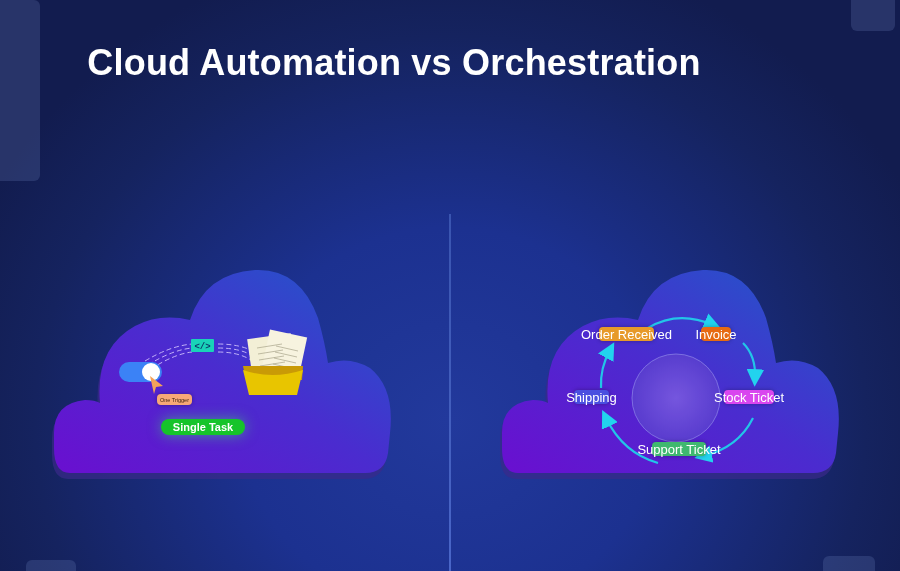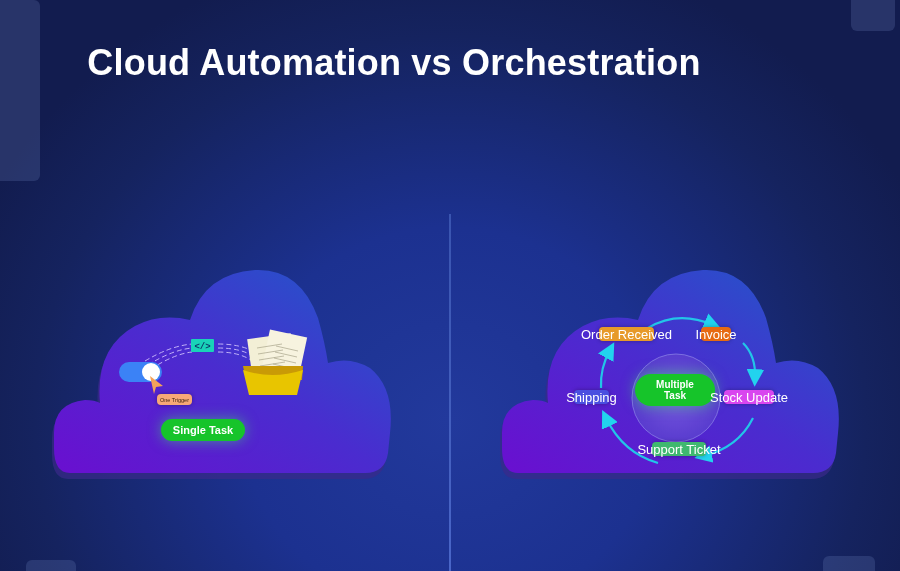--- a/index.html
+++ b/index.html
@@ -67,21 +67,21 @@
         <line x1="226" y1="78" x2="248" y2="83"></line>
           <line x1="225" y1="84" x2="247" y2="89"></line>
           <line x1="224" y1="90" x2="246" y2="95"></line>
           <line x1="223" y1="96" x2="245" y2="101"></line>
       </g>
       <path d="M193 98 L253 98 L252 112 L196 112 Z" fill="#c99a06"></path>
       <path d="M193 102 Q222 112 253 102 L247 127 L199 127 Z" fill="#e8c500"></path>
     </g>
   </svg>
   <div class="pill" style="left:157px;top:394px;width:35px;height:11px;background:#f8a877;color:#3b1d0a;font-size:5.5px;font-weight:400;">One Trigger</div>
-  <div class="task" style="left:161px;top:419px;width:84px;height:22px;font-size:11px;">Single Task</div>
+  <div class="task" style="left:161px;top:419px;width:84px;height:16px;font-size:11px;">Single Task</div>
 
   <svg class="cloud" style="left:498px;top:268px;" width="345" height="215" viewBox="0 0 345 215">
     <defs>
       <linearGradient id="cg2" x1="0" y1="1" x2="1" y2="0">
         <stop offset="0" stop-color="#6a0fd0"></stop>
           <stop offset="0.5" stop-color="#4a2ccf"></stop>
           <stop offset="1" stop-color="#1e5bc8"></stop>
       </linearGradient>
       <radialGradient id="glow">
           <stop offset="0" stop-color="#7a5be0"></stop>
@@ -95,20 +95,19 @@
     <path d="M20 205 Q4 205 4 180 L4 165 Q4 135 35 132 Q45 132 50 135 Q45 80 85 58 Q110 45 140 52 Q155 5 205 2 Q250 0 268 50 Q275 75 278 95 Q300 88 320 100 Q345 120 340 165 L338 185 Q335 205 315 205 Z" fill="url(#cg2)"></path>
     <circle cx="178" cy="130" r="44" fill="url(#glow)" stroke="#8f86e8" stroke-width="0.8" opacity="0.9"></circle>
     <g fill="none" stroke="#22c5e8" stroke-width="2.2">
       <path d="M150 60 Q180 42 215 57" marker-end="url(#ah)"></path>
       <path d="M245 75 Q258 88 257 110" marker-end="url(#ah)"></path>
       <path d="M255 150 Q240 180 205 188" marker-end="url(#ah)"></path>
       <path d="M160 195 Q125 185 108 150" marker-end="url(#ah)"></path>
       <path d="M103 120 Q102 100 112 82" marker-end="url(#ah)"></path>
     </g>
   </svg>
-  <div class="task" style="left:635px;top:374px;width:80px;height:32px;font-size:10px;line-height:11px;padding:0 12px;box-sizing:border-box;">Multiple Task</div>
 
   <div class="pill" style="left:599px;top:327px;width:55px;height:14px;background:#e79a2a;">Order Received</div>
   <div class="pill" style="left:701px;top:327px;width:30px;height:14px;background:#e76a12;">Invoice</div>
-  <div class="pill" style="left:724px;top:390px;width:50px;height:14px;background:#d946ef;">Stock Update</div>
+  <div class="pill" style="left:724px;top:390px;width:50px;height:14px;background:#d946ef;">Stock Ticket</div>
   <div class="pill" style="left:652px;top:442px;width:54px;height:14px;background:#3fb86f;">Support Ticket</div>
   <div class="pill" style="left:574px;top:390px;width:35px;height:14px;background:#4a4fe0;">Shipping</div>
 </div>
 
 </body></html>

